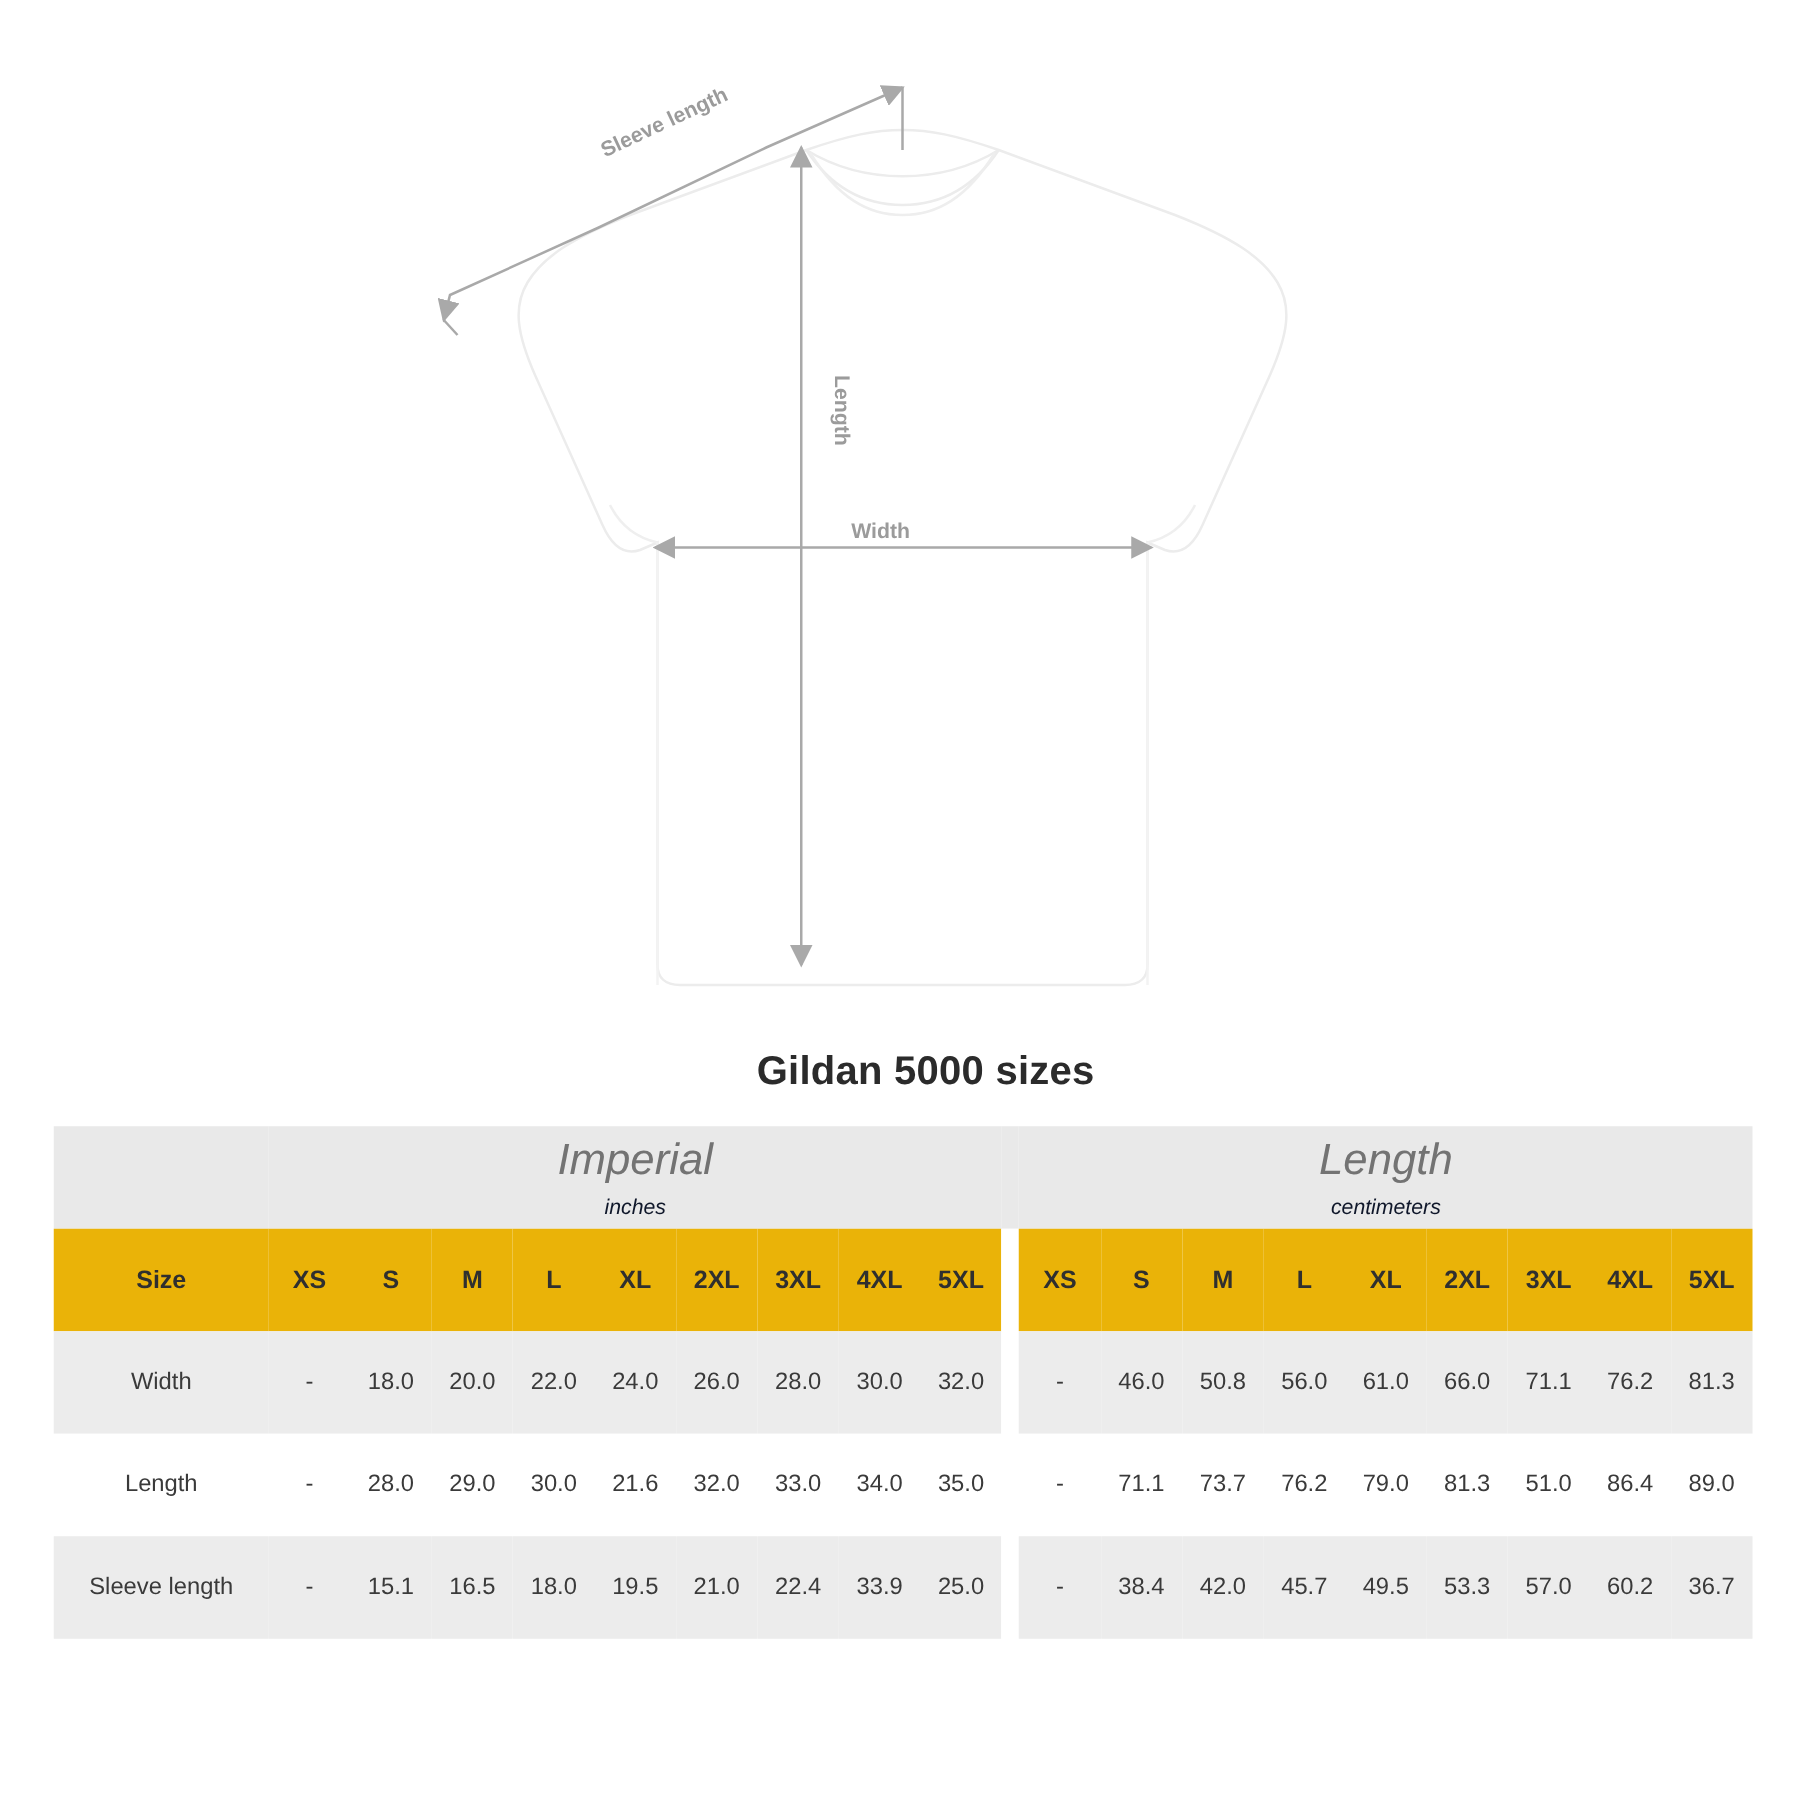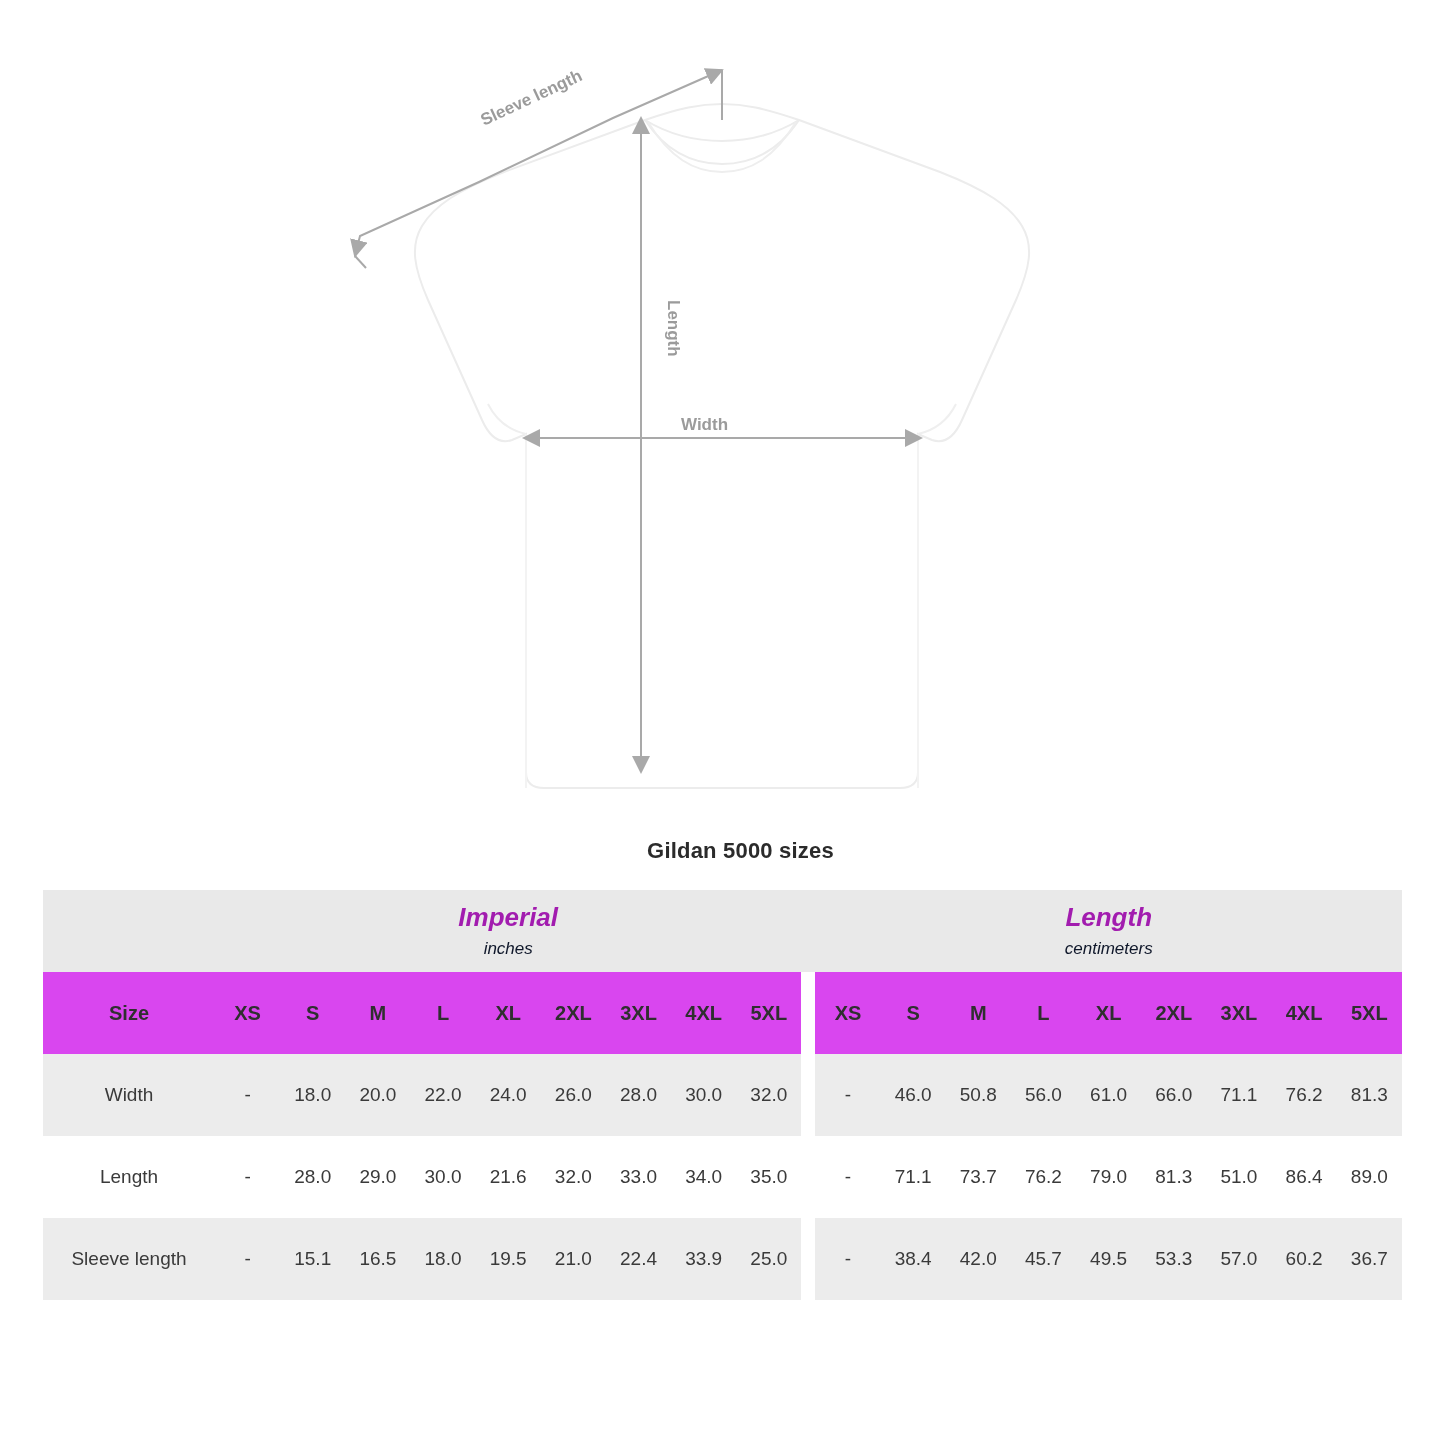--- a/index.html
+++ b/index.html
@@ -30,21 +30,21 @@
   .illustration svg {
     display: block;
   }
 
   
   .title-block {
     text-align: center;
     margin-top: 8px;
   }
   .chart-title {
-    font-size: 22px;
+    font-size: 32px;
     font-weight: bold;
     color: #2b2b2b;
     letter-spacing: 0.2px;
     margin-left: 36px;
   }
   .chart-note {
     font-size: 18px;
     font-style: italic;
     color: #7d7d7d;
     margin-top: 18px;
@@ -69,34 +69,34 @@
     font-weight: normal;
     padding: 0;
     height: 82px;
     border: none;
   }
   .unit-head {
     background: #e9e9e9;
     height: 118px;
   }
   .unit-title {
-    font-size: 26px;
+    font-size: 35px;
     font-style: italic;
-    font-weight: bold;
-    color: #a21caf;
+    font-weight: normal;
+    color: #737373;
     line-height: 1.15;
   }
   .unit-sub {
     font-size: 17px;
     font-style: italic;
     color: #0f172a;
     margin-top: 7px;
   }
   tr.row-head td {
-    background: #d946ef;
+    background: #eab308;
     font-size: 20px;
     color: #2f2f2f;
   }
   tr.row-head td.rowlabel {
     font-weight: bold;
   }
   tr.row-head td.sizecell {
     font-weight: bold;
   }
   tr.shaded td {

